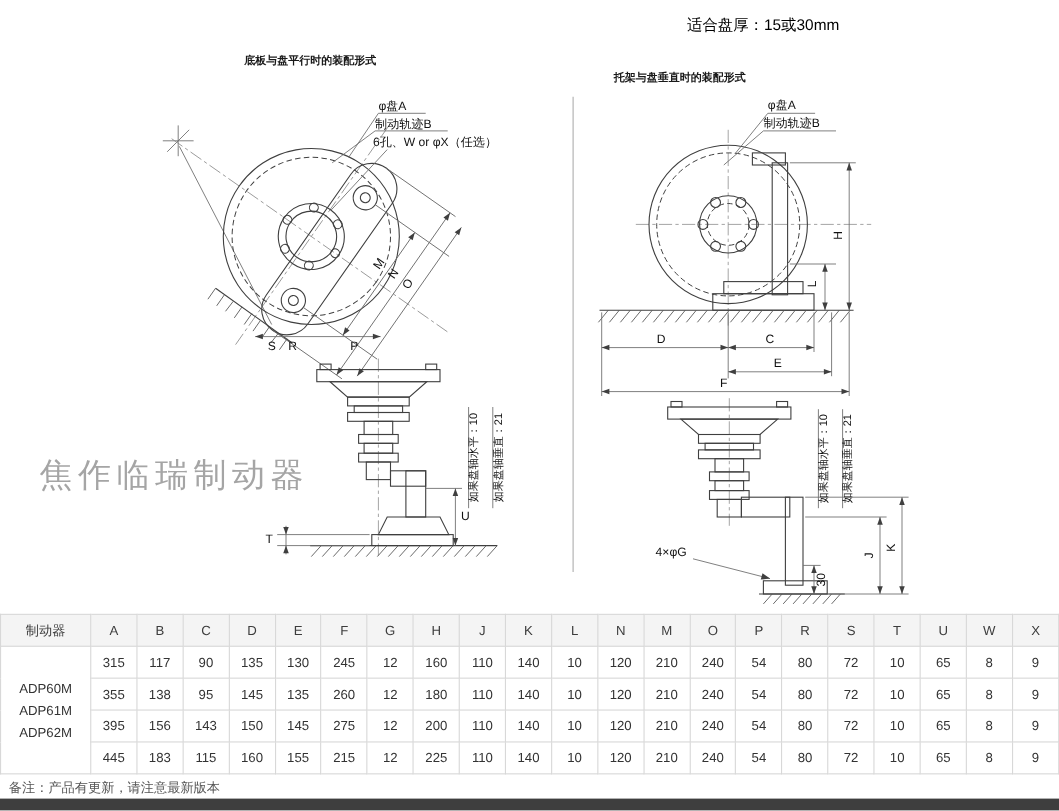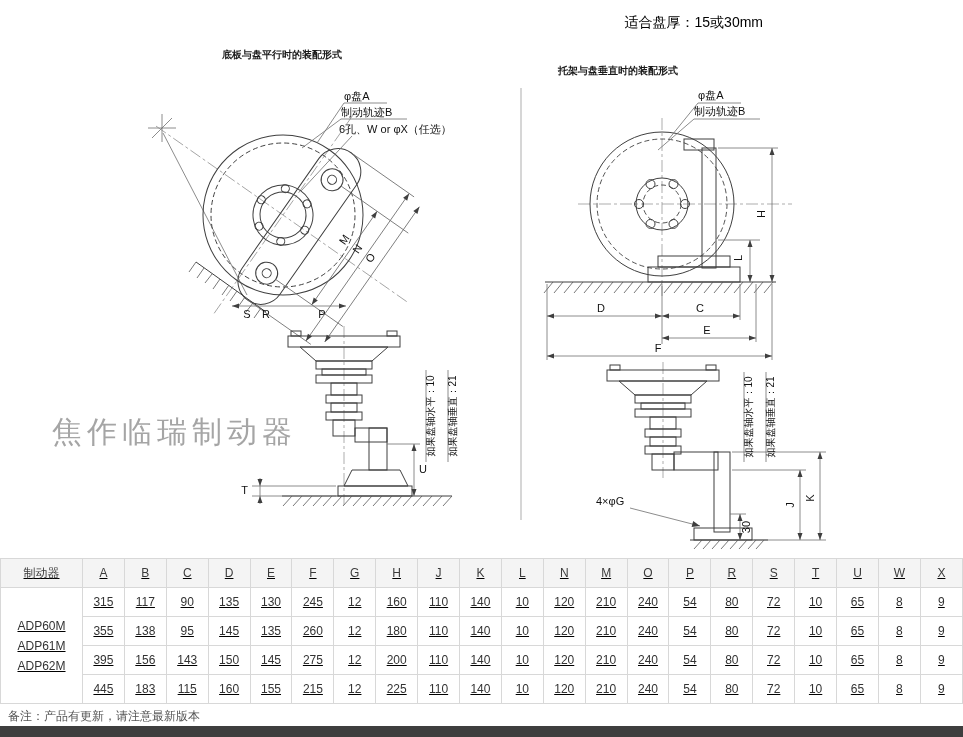--- a/index.html
+++ b/index.html
@@ -4,35 +4,35 @@
 <style>
   html,body{margin:0;padding:0;background:#fff;}
   .page{position:relative;width:963px;height:737px;background:#fff;overflow:hidden;
         font-family:"Liberation Sans",sans-serif;}
   .title{position:absolute;top:48px;font-size:10px;font-weight:bold;color:#1a1a1a;
          width:220px;text-align:left;}
   .title-left{left:222px;}
   .title-right{left:558px;margin-top:16px;}
   .thickness{position:absolute;top:14px;right:200px;font-size:14px;font-weight:normal;color:#000;}
   .watermark{position:absolute;left:36px;top:412px;font-size:30px;letter-spacing:5px;
-             color:#8f8f8f;opacity:.8;font-family:"Liberation Serif",serif;margin-left:16px;}
+             color:#8f8f8f;opacity:.8;font-family:"Liberation Serif",serif;}
   .note{position:absolute;top:708px;left:8px;font-size:12px;color:#555;}
   .bottombar{position:absolute;top:726px;left:0;width:963px;height:11px;background:#3e3e3e;}
   svg.draw{position:absolute;top:0;left:0;}
   .ln{fill:none;stroke:#3f3f3f;stroke-width:1;}
   .thin{fill:none;stroke:#6e6e6e;stroke-width:.8;}
   .cl{fill:none;stroke:#8a8a8a;stroke-width:.7;stroke-dasharray:12 3 3 3;}
   .dash{fill:none;stroke:#3f3f3f;stroke-width:.9;stroke-dasharray:5 3;}
   .hatch{fill:none;stroke:#555;stroke-width:.8;}
   .ar{fill:#3f3f3f;stroke:none;}
   .divider{stroke:#adadad;stroke-width:1;}
   text.lab{font-size:11px;fill:#111;font-family:"Liberation Sans",sans-serif;}
   text.small{font-size:10px;fill:#111;font-family:"Liberation Sans",sans-serif;}
   table.spec{position:absolute;top:558px;left:0;width:963px;border-collapse:collapse;
-             table-layout:fixed;font-family:"Liberation Sans",sans-serif;text-decoration:underline;}
+             table-layout:fixed;font-family:"Liberation Sans",sans-serif;}
   table.spec th,table.spec td{border:1px solid #d8d8d8;font-size:12px;font-weight:normal;
              color:#333;text-align:center;padding:0;height:28px;background:#fff;}
   table.spec thead th{background:#f4f4f4;color:#3c3c3c;}
   td.model-cell div{line-height:20px;font-size:12px;color:#333;}
 </style>
 </head>
 <body>
 
 <div class="page">
 

